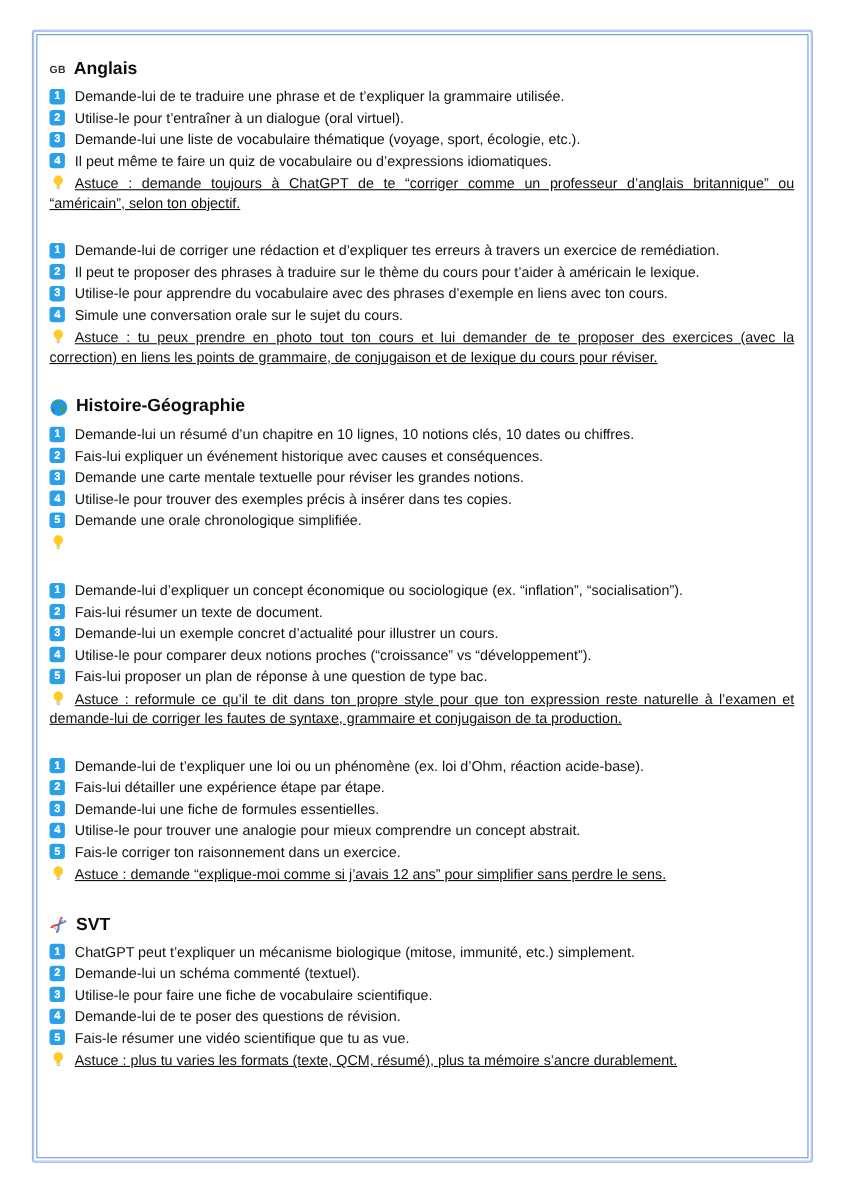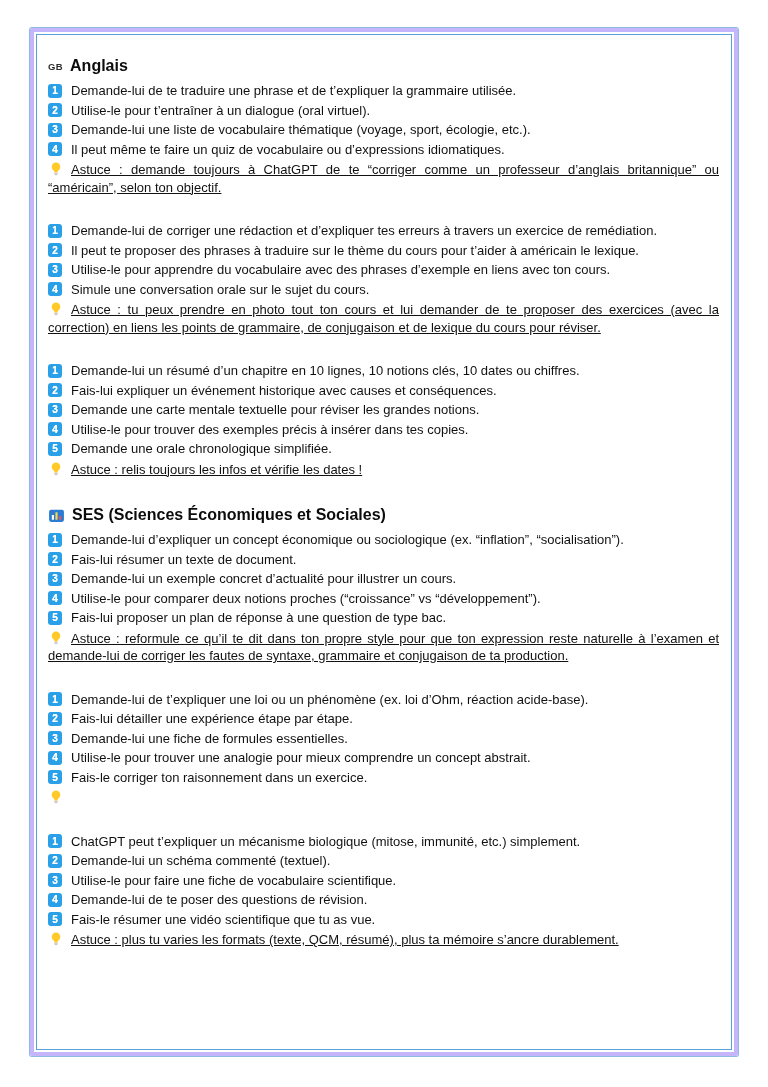--- a/index.html
+++ b/index.html
@@ -3,21 +3,21 @@
 <meta charset="utf-8">
 <style>
   html,body{margin:0;padding:0;background:#ffffff;}
   body{
     width:768px;height:1087px;position:relative;overflow:hidden;
     font-family:"Liberation Sans","DejaVu Sans",sans-serif;
     color:#111111;
   }
   .frame-outer{
     position:absolute;left:30px;top:28px;right:30px;bottom:31px;
-    border:4px solid #c4b5fd;
+    border:1px solid #c4b5fd;
     box-shadow:0 0 0 1px #8cbbe2;
     border-radius:2px;
   }
   .frame-inner{
     position:absolute;left:2px;top:2px;right:2px;bottom:2px;
     border:1px solid #5aa2d8;
     padding:21px 12px 10px 11px;
     overflow:hidden;
     box-sizing:border-box;
   }
@@ -110,62 +110,62 @@
       </div>
       <p class="astuce"><span class="bulb"><svg viewBox="0 0 14 18">
               <circle cx="7" cy="6.5" r="5" fill="#ffca28"></circle>
               <path d="M5 10.5 h4 v2.6 h-4z" fill="#ffca28"></path>
               <rect x="5" y="13.4" width="4" height="1.1" fill="#bdbdbd"></rect>
               <rect x="5.4" y="15" width="3.2" height="1.1" fill="#bdbdbd"></rect>
             </svg></span><span>Astuce : tu peux prendre en photo tout ton cours et lui demander de te proposer des exercices (avec la correction) en liens les points de grammaire, de conjugaison et de lexique du cours pour réviser.</span></p>
     </div>
 
     <div class="section">
-      <div class="item">
-        <span class="badge">1</span>
-        <span class="item-text">Demande-lui un résumé d’un chapitre en 10 lignes, 10 notions clés, 10 dates ou chiffres.</span>
-      </div>
-      <div class="item">
-        <span class="badge">2</span>
-        <span class="item-text">Fais-lui expliquer un événement historique avec causes et conséquences.</span>
-      </div>
-      <div class="item">
-        <span class="badge">3</span>
-        <span class="item-text">Demande une carte mentale textuelle pour réviser les grandes notions.</span>
-      </div>
-      <div class="item">
-        <span class="badge">4</span>
-        <span class="item-text">Utilise-le pour trouver des exemples précis à insérer dans tes copies.</span>
-      </div>
-      <div class="item">
-        <span class="badge">5</span>
-        <span class="item-text">Demande une orale chronologique simplifiée.</span>
-      </div>
-      <p class="astuce"><span class="bulb"><svg viewBox="0 0 14 18">
-              <circle cx="7" cy="6.5" r="5" fill="#ffca28"></circle>
-              <path d="M5 10.5 h4 v2.6 h-4z" fill="#ffca28"></path>
-              <rect x="5" y="13.4" width="4" height="1.1" fill="#bdbdbd"></rect>
-              <rect x="5.4" y="15" width="3.2" height="1.1" fill="#bdbdbd"></rect>
-            </svg></span><span>Astuce : relis toujours les infos et vérifie les dates !</span></p>
-    </div>
-
-    <div class="section">
       <h2 class="section-title">
         <span class="title-icon">
             <svg viewBox="0 0 16 16">
-              <rect x="1" y="2.5" width="14" height="11.5" rx="2" fill="#2b7cd3"></rect>
-              <rect x="3.6" y="7.5" width="2" height="4.5" fill="#ffffff"></rect>
-              <rect x="7" y="5" width="2" height="7" fill="#ffd54f"></rect>
-              <rect x="10.4" y="8.5" width="2" height="3.5" fill="#ef5350"></rect>
+              <circle cx="8" cy="8" r="7.2" fill="#2196f3"></circle>
+              <path d="M4 3.6 q2.2-1.8 4.4-0.8 q1 1.2-1.2 2.1 q-3.2 1-3.2-1.3z" fill="#43a047"></path>
+              <path d="M9.2 7.6 q3.2-1 4.2 1.2 q-0.2 3-2.2 4 q-2.2-1.2-2-3.2z" fill="#43a047"></path>
+              <path d="M2.6 8.6 q2-0.2 2.2 1.8 q-0.8 2.2-2 1.4 q-1-1.6-0.2-3.2z" fill="#388e3c"></path>
             </svg>
           </span>
-        <span>SES (Sciences Économiques et Sociales)</span>
+        <span>Histoire-Géographie</span>
       </h2>
       <div class="item">
         <span class="badge">1</span>
+        <span class="item-text">Demande-lui un résumé d’un chapitre en 10 lignes, 10 notions clés, 10 dates ou chiffres.</span>
+      </div>
+      <div class="item">
+        <span class="badge">2</span>
+        <span class="item-text">Fais-lui expliquer un événement historique avec causes et conséquences.</span>
+      </div>
+      <div class="item">
+        <span class="badge">3</span>
+        <span class="item-text">Demande une carte mentale textuelle pour réviser les grandes notions.</span>
+      </div>
+      <div class="item">
+        <span class="badge">4</span>
+        <span class="item-text">Utilise-le pour trouver des exemples précis à insérer dans tes copies.</span>
+      </div>
+      <div class="item">
+        <span class="badge">5</span>
+        <span class="item-text">Demande une orale chronologique simplifiée.</span>
+      </div>
+      <p class="astuce"><span class="bulb"><svg viewBox="0 0 14 18">
+              <circle cx="7" cy="6.5" r="5" fill="#ffca28"></circle>
+              <path d="M5 10.5 h4 v2.6 h-4z" fill="#ffca28"></path>
+              <rect x="5" y="13.4" width="4" height="1.1" fill="#bdbdbd"></rect>
+              <rect x="5.4" y="15" width="3.2" height="1.1" fill="#bdbdbd"></rect>
+            </svg></span></p>
+    </div>
+
+    <div class="section">
+      <div class="item">
+        <span class="badge">1</span>
         <span class="item-text">Demande-lui d’expliquer un concept économique ou sociologique (ex. “inflation”, “socialisation”).</span>
       </div>
       <div class="item">
         <span class="badge">2</span>
         <span class="item-text">Fais-lui résumer un texte de document.</span>
       </div>
       <div class="item">
         <span class="badge">3</span>
         <span class="item-text">Demande-lui un exemple concret d’actualité pour illustrer un cours.</span>
       </div>
@@ -204,24 +204,37 @@
       </div>
       <div class="item">
         <span class="badge">5</span>
         <span class="item-text">Fais-le corriger ton raisonnement dans un exercice.</span>
       </div>
       <p class="astuce"><span class="bulb"><svg viewBox="0 0 14 18">
               <circle cx="7" cy="6.5" r="5" fill="#ffca28"></circle>
               <path d="M5 10.5 h4 v2.6 h-4z" fill="#ffca28"></path>
               <rect x="5" y="13.4" width="4" height="1.1" fill="#bdbdbd"></rect>
               <rect x="5.4" y="15" width="3.2" height="1.1" fill="#bdbdbd"></rect>
-            </svg></span></p>
-    </div>
-
-    <div class="section">
+            </svg></span><span>Astuce : demande “explique-moi comme si j’avais 12 ans” pour simplifier sans perdre le sens.</span></p>
+    </div>
+
+    <div class="section">
+      <h2 class="section-title">
+        <span class="title-icon">
+            <svg viewBox="0 0 16 16">
+              <g transform="rotate(42 8 8)">
+                <path d="M5.2 14.5 C3.6 11.5 7.4 10 7.9 8 C8.4 6 5.6 4.5 5.9 1.5" fill="none" stroke="#e53935" stroke-width="1.7"></path>
+                <path d="M10.8 14.5 C12.4 11.5 8.6 10 8.1 8 C7.6 6 10.4 4.5 10.1 1.5" fill="none" stroke="#3b82d8" stroke-width="1.7"></path>
+                <line x1="5.4" y1="12.6" x2="10.6" y2="12.6" stroke="#ef9a9a" stroke-width="1"></line>
+                <line x1="6" y1="3.4" x2="10" y2="3.4" stroke="#90caf9" stroke-width="1"></line>
+              </g>
+            </svg>
+          </span>
+        <span>SVT</span>
+      </h2>
       <div class="item">
         <span class="badge">1</span>
         <span class="item-text">ChatGPT peut t’expliquer un mécanisme biologique (mitose, immunité, etc.) simplement.</span>
       </div>
       <div class="item">
         <span class="badge">2</span>
         <span class="item-text">Demande-lui un schéma commenté (textuel).</span>
       </div>
       <div class="item">
         <span class="badge">3</span>

